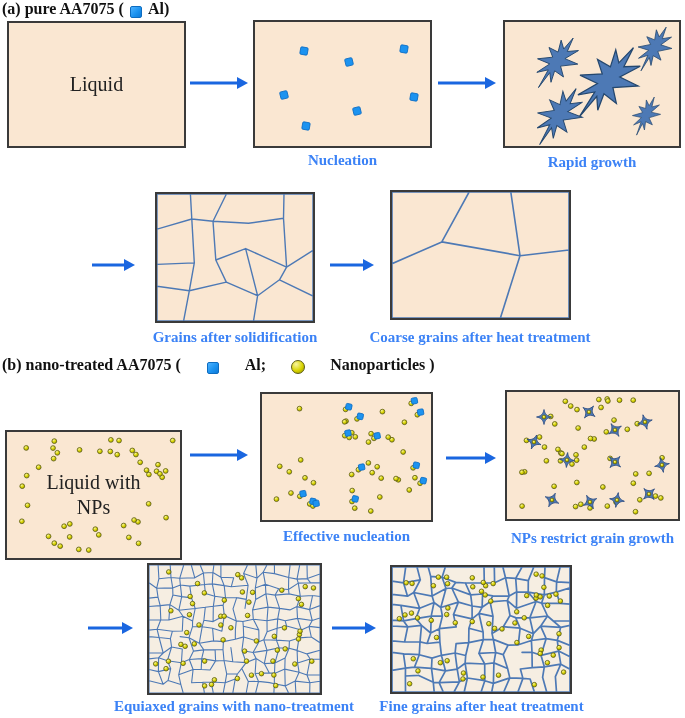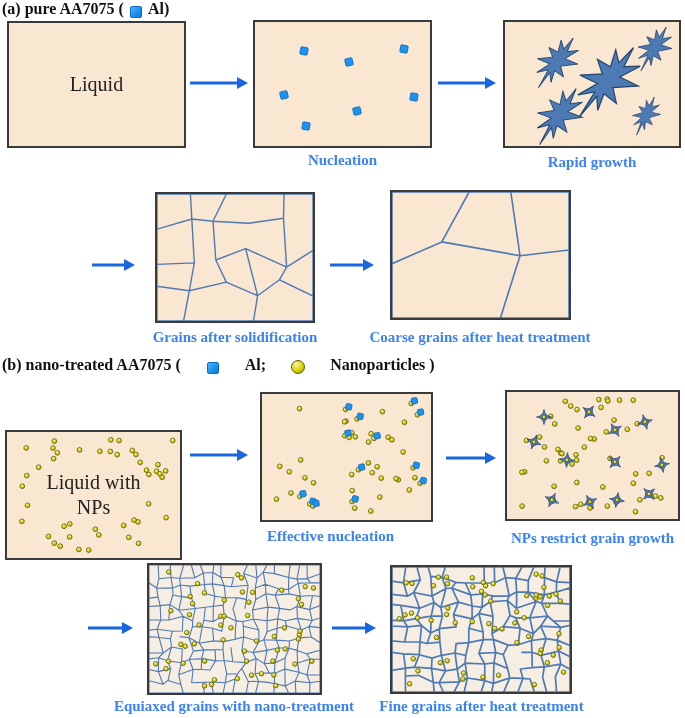--- a/index.html
+++ b/index.html
@@ -321,21 +321,21 @@
         <circle cx="45" cy="108" r="1.9" fill="url(#npg)" stroke="#5c5c14" stroke-width="0.8"></circle>
         <use href="#str" fill="#4d79b5" stroke="#2a4a80" stroke-width="0.8" transform="translate(83,110) rotate(63)"></use>
         <circle cx="83" cy="110" r="1.9" fill="url(#npg)" stroke="#5c5c14" stroke-width="0.8"></circle>
         <use href="#str" fill="#4d79b5" stroke="#2a4a80" stroke-width="0.8" transform="translate(110,108) rotate(10)"></use>
         <circle cx="110" cy="108" r="1.9" fill="url(#npg)" stroke="#5c5c14" stroke-width="0.8"></circle>
         <use href="#str" fill="#4d79b5" stroke="#2a4a80" stroke-width="0.8" transform="translate(142,102) rotate(47)"></use>
         <circle cx="142" cy="102" r="1.9" fill="url(#npg)" stroke="#5c5c14" stroke-width="0.8"></circle>
       </svg>
   </div>
 
-  <div class="caption" style="left:244px;top:528px;width:173px;">Effective nucleation</div>
+  <div class="caption" style="left:260px;top:528px;width:173px;">Effective nucleation</div>
   <div class="caption" style="left:495px;top:530px;width:195px;">NPs restrict grain growth</div>
 
   <div class="arrow" style="left:88px;top:619px;width:45px;">
     <div class="shaft"></div>
       <div class="head"></div>
   </div>
 
   <div class="panel fine" style="left:147px;top:563px;width:175px;height:132px;">
     <svg width="171" height="128">
         <path d="M0.0,0.0L9.1,0.0M0.0,0.0L0.0,10.1M9.1,0.0L21.2,0.0M9.1,0.0L9.9,13.7M21.2,0.0L34.7,0.0M21.2,0.0L22.0,12.5M34.7,0.0L42.3,0.0M34.7,0.0L30.7,13.3M42.3,0.0L51.2,0.0M42.3,0.0L45.8,12.8M51.2,0.0L64.9,0.0M51.2,0.0L54.4,8.0M64.9,0.0L71.9,0.0M64.9,0.0L63.9,7.5M71.9,0.0L83.4,0.0M71.9,0.0L71.9,12.3M83.4,0.0L98.5,0.0M98.5,0.0L106.8,0.0M98.5,0.0L94.6,8.6M106.8,0.0L117.9,0.0M106.8,0.0L108.0,13.1M117.9,0.0L125.4,0.0M117.9,0.0L114.2,7.2M125.4,0.0L141.1,0.0M125.4,0.0L125.5,8.6M141.1,0.0L150.7,0.0M141.1,0.0L139.7,12.5M150.7,0.0L158.0,0.0M150.7,0.0L148.0,14.1M158.0,0.0L171.0,0.0M158.0,0.0L158.3,13.6M171.0,0.0L171.0,8.9M0.0,10.1L0.0,17.8M9.9,13.7L22.0,12.5M9.9,13.7L7.7,23.2M22.0,12.5L30.7,13.3M22.0,12.5L23.7,22.9M30.7,13.3L45.8,12.8M30.7,13.3L31.4,20.0M45.8,12.8L54.4,8.0M54.4,8.0L63.9,7.5M54.4,8.0L55.5,19.5M63.9,7.5L71.9,12.3M63.9,7.5L63.3,18.9M71.9,12.3L84.7,12.7M71.9,12.3L75.2,20.6M84.7,12.7L82.3,21.7M94.6,8.6L108.0,13.1M94.6,8.6L99.1,20.3M108.0,13.1L114.2,7.2M108.0,13.1L106.3,23.0M114.2,7.2L125.5,8.6M114.2,7.2L116.4,19.2M125.5,8.6L139.7,12.5M139.7,12.5L148.0,14.1M139.7,12.5L139.5,24.5M148.0,14.1L158.3,13.6M148.0,14.1L149.3,18.1M158.3,13.6L171.0,8.9M158.3,13.6L161.6,17.8M171.0,8.9L171.0,17.9M0.0,17.8L7.7,23.2M0.0,17.8L0.0,33.1M7.7,23.2L23.7,22.9M7.7,23.2L9.0,32.1M23.7,22.9L31.4,20.0M23.7,22.9L23.9,30.0M31.4,20.0L40.8,21.1M31.4,20.0L32.7,31.6M40.8,21.1L55.5,19.5M40.8,21.1L42.5,32.9M55.5,19.5L63.3,18.9M55.5,19.5L56.4,28.5M63.3,18.9L75.2,20.6M63.3,18.9L65.8,31.3M75.2,20.6L82.3,21.7M75.2,20.6L76.5,32.8M82.3,21.7L99.1,20.3M99.1,20.3L97.3,34.4M106.3,23.0L116.4,19.2M106.3,23.0L106.7,34.5M116.4,19.2L129.7,23.7M116.4,19.2L116.9,28.8M129.7,23.7L139.5,24.5M129.7,23.7L126.1,30.1M139.5,24.5L149.3,18.1M139.5,24.5L140.0,28.9M149.3,18.1L161.6,17.8M149.3,18.1L151.3,31.3M161.6,17.8L171.0,17.9M171.0,17.9L171.0,31.5M0.0,33.1L9.0,32.1M0.0,33.1L0.0,41.5M9.0,32.1L11.2,40.6M23.9,30.0L32.7,31.6M23.9,30.0L20.9,39.6M32.7,31.6L42.5,32.9M32.7,31.6L29.8,45.3M42.5,32.9L46.2,43.5M56.4,28.5L65.8,31.3M65.8,31.3L76.5,32.8M65.8,31.3L64.3,41.3M76.5,32.8L87.7,32.6M76.5,32.8L74.1,40.1M87.7,32.6L97.3,34.4M87.7,32.6L84.0,43.9M97.3,34.4L96.0,43.5M106.7,34.5L116.9,28.8M106.7,34.5L103.6,45.0M116.9,28.8L126.1,30.1M116.9,28.8L119.0,42.1M126.1,30.1L140.0,28.9M126.1,30.1L130.6,43.4M140.0,28.9L151.3,31.3M151.3,31.3L163.6,30.5M151.3,31.3L147.9,41.6M163.6,30.5L171.0,31.5M163.6,30.5L160.6,44.6M171.0,31.5L171.0,40.6M0.0,41.5L11.2,40.6M0.0,41.5L0.0,55.0M11.2,40.6L20.9,39.6M11.2,40.6L11.8,54.8M20.9,39.6L29.8,45.3M20.9,39.6L19.9,55.0M29.8,45.3L46.2,43.5M29.8,45.3L34.0,51.2M46.2,43.5L56.3,42.3M46.2,43.5L43.6,56.1M56.3,42.3L64.3,41.3M56.3,42.3L54.9,55.2M64.3,41.3L74.1,40.1M64.3,41.3L64.1,56.6M74.1,40.1L75.3,50.6M84.0,43.9L87.3,55.9M103.6,45.0L119.0,42.1M103.6,45.0L104.3,54.2M119.0,42.1L130.6,43.4M119.0,42.1L118.0,55.8M130.6,43.4L140.9,44.9M130.6,43.4L128.7,53.9M140.9,44.9L147.9,41.6M147.9,41.6L160.6,44.6M147.9,41.6L148.5,53.4M160.6,44.6L171.0,40.6M160.6,44.6L163.2,55.5M171.0,40.6L171.0,52.9M0.0,55.0L11.8,54.8M0.0,55.0L0.0,65.1M11.8,54.8L19.9,55.0M11.8,54.8L8.1,64.3M19.9,55.0L34.0,51.2M34.0,51.2L43.6,56.1M34.0,51.2L33.3,66.0M43.6,56.1L43.5,61.6M54.9,55.2L64.1,56.6M54.9,55.2L53.2,61.7M64.1,56.6L75.3,50.6M75.3,50.6L87.3,55.9M75.3,50.6L72.9,66.2M87.3,55.9L93.9,56.5M87.3,55.9L86.4,64.5M93.9,56.5L104.3,54.2M93.9,56.5L94.3,61.2M104.3,54.2L118.0,55.8M104.3,54.2L109.8,64.9M118.0,55.8L128.7,53.9M118.0,55.8L118.1,66.7M128.7,53.9L136.2,55.8M128.7,53.9L128.1,63.2M136.2,55.8L148.5,53.4M136.2,55.8L137.6,61.0M148.5,53.4L163.2,55.5M148.5,53.4L152.3,65.0M163.2,55.5L171.0,52.9M163.2,55.5L160.0,61.4M171.0,52.9L171.0,62.6M0.0,65.1L8.1,64.3M0.0,65.1L0.0,71.6M8.1,64.3L23.4,66.2M8.1,64.3L10.1,72.5M23.4,66.2L33.3,66.0M23.4,66.2L21.4,73.7M43.5,61.6L53.2,61.7M43.5,61.6L40.0,72.7M53.2,61.7L63.6,63.3M53.2,61.7L50.3,78.2M63.6,63.3L72.9,66.2M63.6,63.3L64.6,75.9M86.4,64.5L86.3,74.2M94.3,61.2L109.8,64.9M94.3,61.2L94.7,71.9M109.8,64.9L110.0,76.7M118.1,66.7L128.1,63.2M118.1,66.7L114.7,74.7M128.1,63.2L137.6,61.0M128.1,63.2L127.4,75.1M137.6,61.0L152.3,65.0M152.3,65.0L160.0,61.4M160.0,61.4L171.0,62.6M160.0,61.4L162.3,72.0M171.0,62.6L171.0,77.7M0.0,71.6L10.1,72.5M0.0,71.6L0.0,87.7M10.1,72.5L21.4,73.7M10.1,72.5L14.2,88.0M21.4,73.7L22.6,82.0M31.1,71.6L40.0,72.7M40.0,72.7L50.3,78.2M40.0,72.7L44.5,86.1M50.3,78.2L64.6,75.9M50.3,78.2L54.8,84.9M64.6,75.9L74.4,76.6M74.4,76.6L86.3,74.2M74.4,76.6L74.0,84.7M86.3,74.2L94.7,71.9M94.7,71.9L110.0,76.7M94.7,71.9L92.9,85.5M110.0,76.7L114.7,74.7M110.0,76.7L104.1,87.5M114.7,74.7L127.4,75.1M114.7,74.7L118.0,85.4M127.4,75.1L140.4,76.0M127.4,75.1L130.2,82.8M140.4,76.0L150.0,72.9M140.4,76.0L140.1,83.3M150.0,72.9L162.3,72.0M150.0,72.9L148.1,85.4M162.3,72.0L171.0,77.7M171.0,77.7L171.0,85.3M0.0,87.7L14.2,88.0M0.0,87.7L0.0,93.9M14.2,88.0L22.6,82.0M14.2,88.0L9.6,92.7M22.6,82.0L33.3,84.0M22.6,82.0L18.4,95.7M33.3,84.0L32.4,97.7M44.5,86.1L54.8,84.9M44.5,86.1L40.3,94.5M54.8,84.9L66.1,84.8M54.8,84.9L52.7,93.6M66.1,84.8L74.0,84.7M66.1,84.8L66.6,95.9M74.0,84.7L75.0,95.5M81.9,82.6L83.8,96.8M92.9,85.5L104.1,87.5M92.9,85.5L97.2,97.6M104.1,87.5L118.0,85.4M104.1,87.5L107.1,93.5M118.0,85.4L130.2,82.8M118.0,85.4L115.3,98.6M130.2,82.8L140.1,83.3M130.2,82.8L125.9,98.0M140.1,83.3L148.1,85.4M140.1,83.3L136.1,93.0M148.1,85.4L157.9,88.9M148.1,85.4L148.6,98.0M157.9,88.9L171.0,85.3M157.9,88.9L161.2,94.0M171.0,85.3L171.0,94.3M0.0,93.9L9.6,92.7M0.0,93.9L0.0,104.5M9.6,92.7L18.4,95.7M9.6,92.7L9.4,106.6M18.4,95.7L32.4,97.7M18.4,95.7L21.7,103.6M32.4,97.7L40.3,94.5M32.4,97.7L29.7,109.8M40.3,94.5L52.7,93.6M40.3,94.5L44.1,104.5M52.7,93.6L66.6,95.9M52.7,93.6L52.2,104.5M66.6,95.9L75.0,95.5M66.6,95.9L61.0,105.0M75.0,95.5L83.8,96.8M75.0,95.5L77.7,108.9M83.8,96.8L97.2,97.6M97.2,97.6L107.1,93.5M97.2,97.6L92.8,103.4M107.1,93.5L115.3,98.6M107.1,93.5L106.1,108.5M115.3,98.6L125.9,98.0M115.3,98.6L120.3,107.9M125.9,98.0L136.1,93.0M125.9,98.0L125.5,108.4M136.1,93.0L135.8,104.1M148.6,98.0L161.2,94.0M148.6,98.0L150.1,107.3M161.2,94.0L171.0,94.3M161.2,94.0L158.0,110.0M171.0,94.3L171.0,109.7M0.0,104.5L9.4,106.6M0.0,104.5L0.0,115.8M9.4,106.6L21.7,103.6M9.4,106.6L14.1,119.2M21.7,103.6L19.1,115.4M29.7,109.8L44.1,104.5M29.7,109.8L31.8,119.4M44.1,104.5L52.2,104.5M44.1,104.5L42.6,117.8M52.2,104.5L61.0,105.0M77.7,108.9L88.4,109.0M77.7,108.9L76.2,117.7M88.4,109.0L92.8,103.4M88.4,109.0L86.2,114.1M92.8,103.4L99.3,116.5M106.1,108.5L120.3,107.9M106.1,108.5L109.5,116.4M120.3,107.9L125.5,108.4M125.5,108.4L135.8,104.1M125.5,108.4L125.3,118.7M135.8,104.1L150.1,107.3M135.8,104.1L136.2,120.9M150.1,107.3L158.0,110.0M150.1,107.3L146.2,116.1M158.0,110.0L171.0,109.7M158.0,110.0L160.9,117.7M171.0,109.7L171.0,116.2M0.0,115.8L14.1,119.2M0.0,115.8L0.0,128.0M14.1,119.2L19.1,115.4M19.1,115.4L31.8,119.4M31.8,119.4L34.2,128.0M42.6,117.8L53.7,117.2M53.7,117.2L62.2,117.0M53.7,117.2L55.4,128.0M62.2,117.0L76.2,117.7M62.2,117.0L64.3,128.0M76.2,117.7L86.2,114.1M76.2,117.7L74.2,128.0M86.2,114.1L83.8,128.0M99.3,116.5L109.5,116.4M99.3,116.5L97.2,128.0M109.5,116.4L120.6,117.6M109.5,116.4L106.6,128.0M120.6,117.6L125.3,118.7M125.3,118.7L136.2,120.9M125.3,118.7L124.9,128.0M136.2,120.9L146.2,116.1M136.2,120.9L139.6,128.0M146.2,116.1L160.9,117.7M146.2,116.1L146.9,128.0M160.9,117.7L171.0,116.2M160.9,117.7L160.7,128.0M171.0,116.2L171.0,128.0M0.0,128.0L13.7,128.0M13.7,128.0L21.2,128.0M21.2,128.0L34.2,128.0M34.2,128.0L40.4,128.0M40.4,128.0L55.4,128.0M55.4,128.0L64.3,128.0M64.3,128.0L74.2,128.0M74.2,128.0L83.8,128.0M83.8,128.0L97.2,128.0M97.2,128.0L106.6,128.0M106.6,128.0L115.6,128.0M115.6,128.0L124.9,128.0M124.9,128.0L139.6,128.0M139.6,128.0L146.9,128.0M146.9,128.0L160.7,128.0M160.7,128.0L171.0,128.0" fill="none" stroke="#4d79b5" stroke-width="1.1" stroke-linecap="round"></path>

